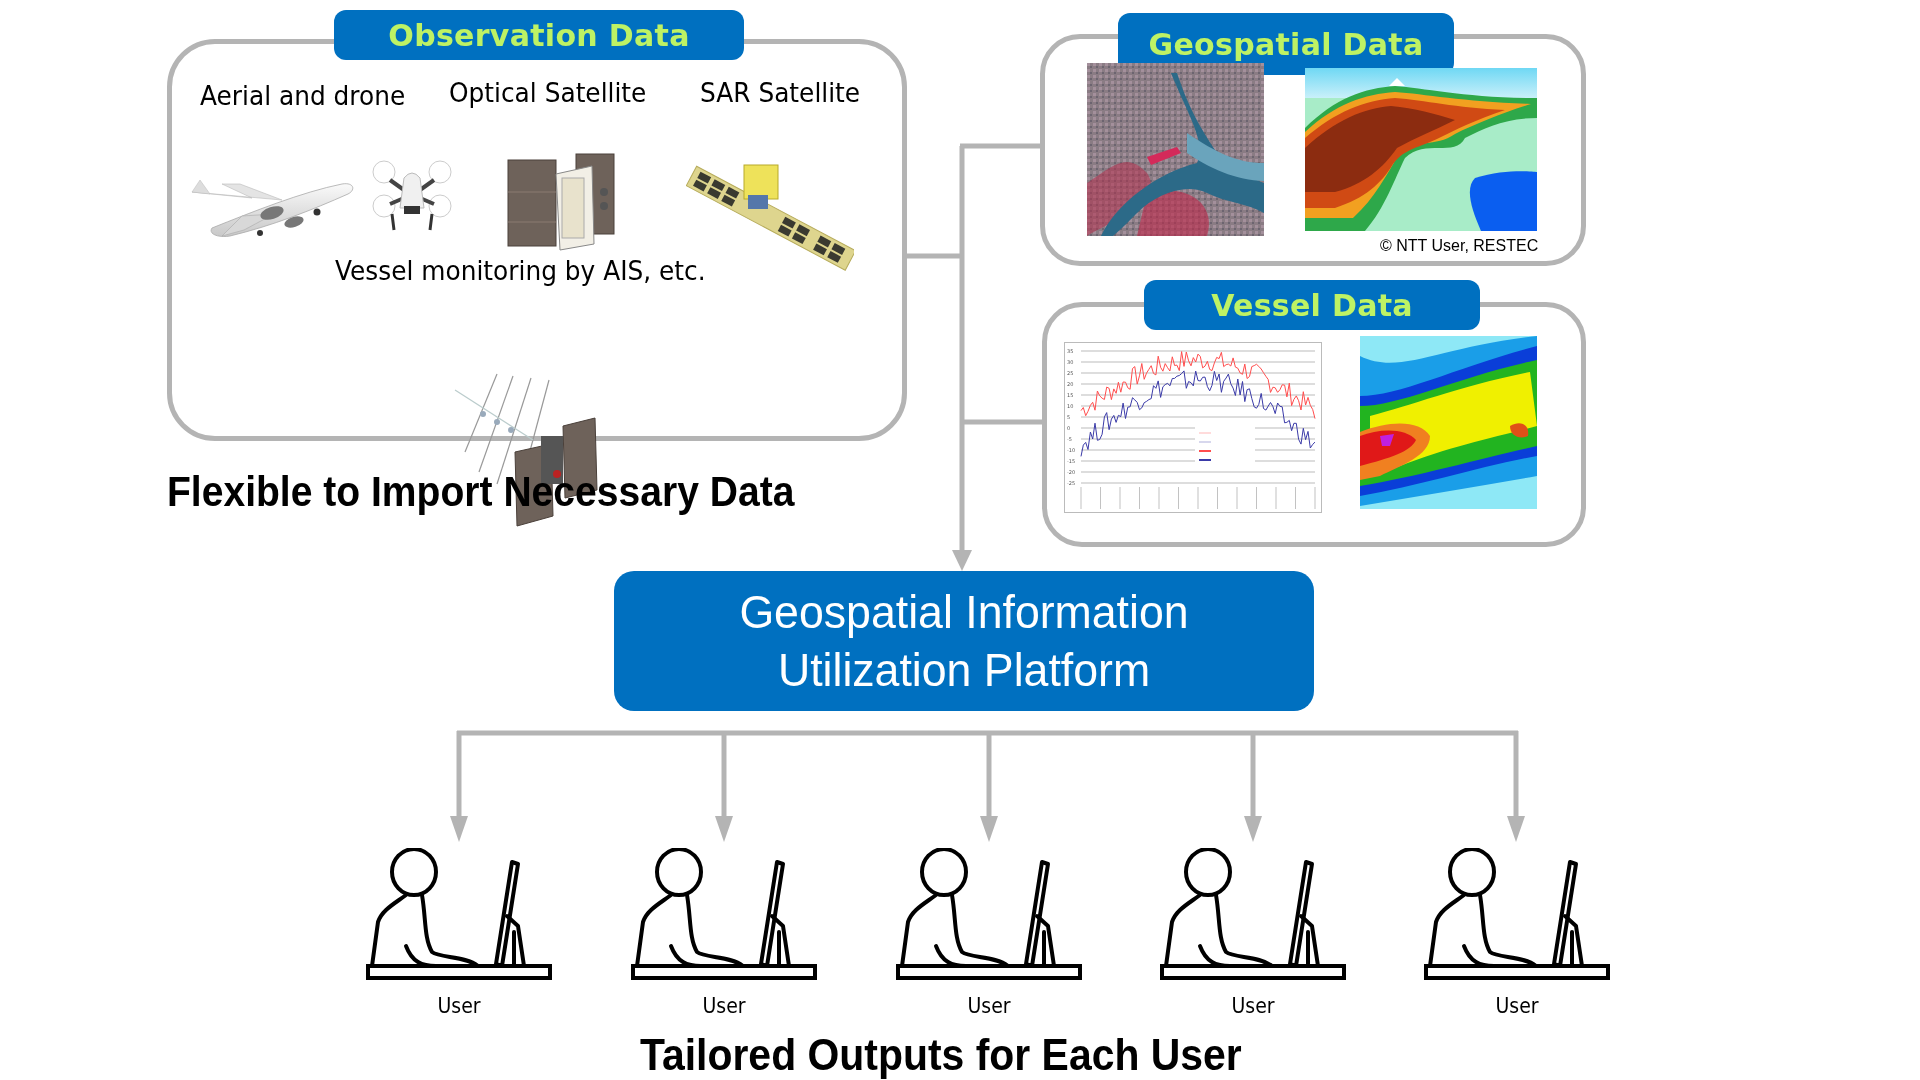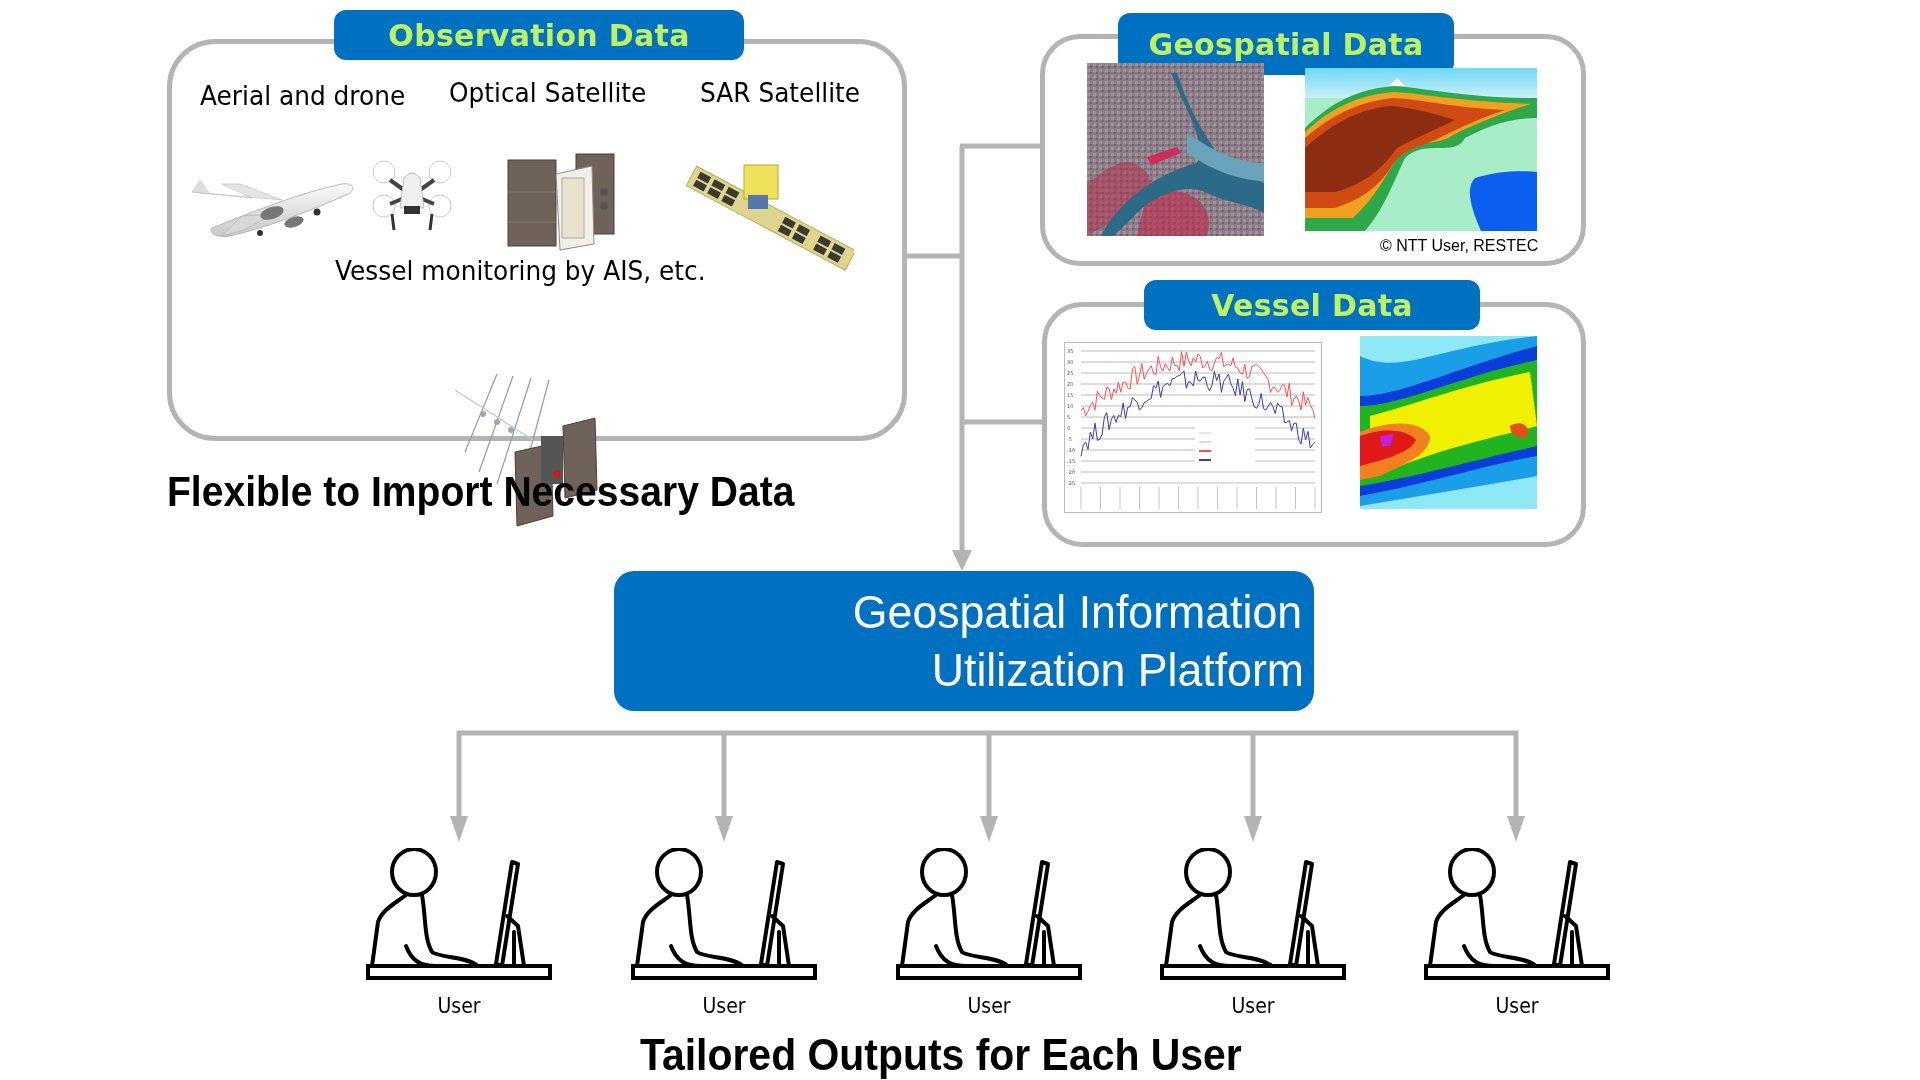--- a/index.html
+++ b/index.html
@@ -2,21 +2,21 @@
 <html><head>
 <meta charset="utf-8">
 <style>
   html, body { margin:0; padding:0; background:#fff; }
   body { width:1920px; height:1080px; position:relative; overflow:hidden; font-family:"DejaVu Sans", sans-serif; color:#000; }
   .abs { position:absolute; }
   .panel { position:absolute; border:5px solid #b4b4b4; border-radius:48px; background:#fff; box-sizing:border-box; }
   .pill { position:absolute; background:#0070c0; color:#bef264; border-radius:12px; font-family:"DejaVu Sans", sans-serif; font-weight:bold; font-size:30px; display:flex; align-items:center; justify-content:center; letter-spacing:0.3px; }
   .lbl { position:absolute; font-family:"DejaVu Sans", sans-serif; font-size:27px; white-space:nowrap; transform:scaleX(0.92); transform-origin:left top; }
   .heading { position:absolute; font-family:"Liberation Sans", sans-serif; font-weight:bold; font-size:42px; white-space:nowrap; transform:scaleX(0.93); transform-origin:left top; }
-  .platform { position:absolute; left:614px; top:571px; width:700px; height:140px; background:#0070c0; border-radius:20px; color:#fff; font-family:"Liberation Sans", sans-serif; font-size:47px; line-height:58px; text-align:center; display:flex; flex-direction:column; justify-content:center; transform-origin:center;align-items:flex-end; }
+  .platform { position:absolute; left:614px; top:571px; width:700px; height:140px; background:#0070c0; border-radius:20px; color:#fff; font-family:"Liberation Sans", sans-serif; font-size:47px; line-height:58px; text-align:center; display:flex; flex-direction:column; justify-content:center; transform-origin:center; }
   .platform span { display:block; transform:scaleX(0.95); }
   svg.conn { position:absolute; left:0; top:0; width:1920px; height:1080px; pointer-events:none; }
   .user { position:absolute; width:186px; height:180px; }
   .user-label { position:absolute; font-family:"DejaVu Sans", sans-serif; font-size:21px; width:186px; text-align:center; top:146px; left:0; transform:scaleX(0.9); }
   .caption { position:absolute; font-family:"Liberation Sans", sans-serif; font-size:16px; white-space:nowrap; }
   .img { position:absolute; overflow:hidden; }
 </style>
 </head>
 <body>
 

